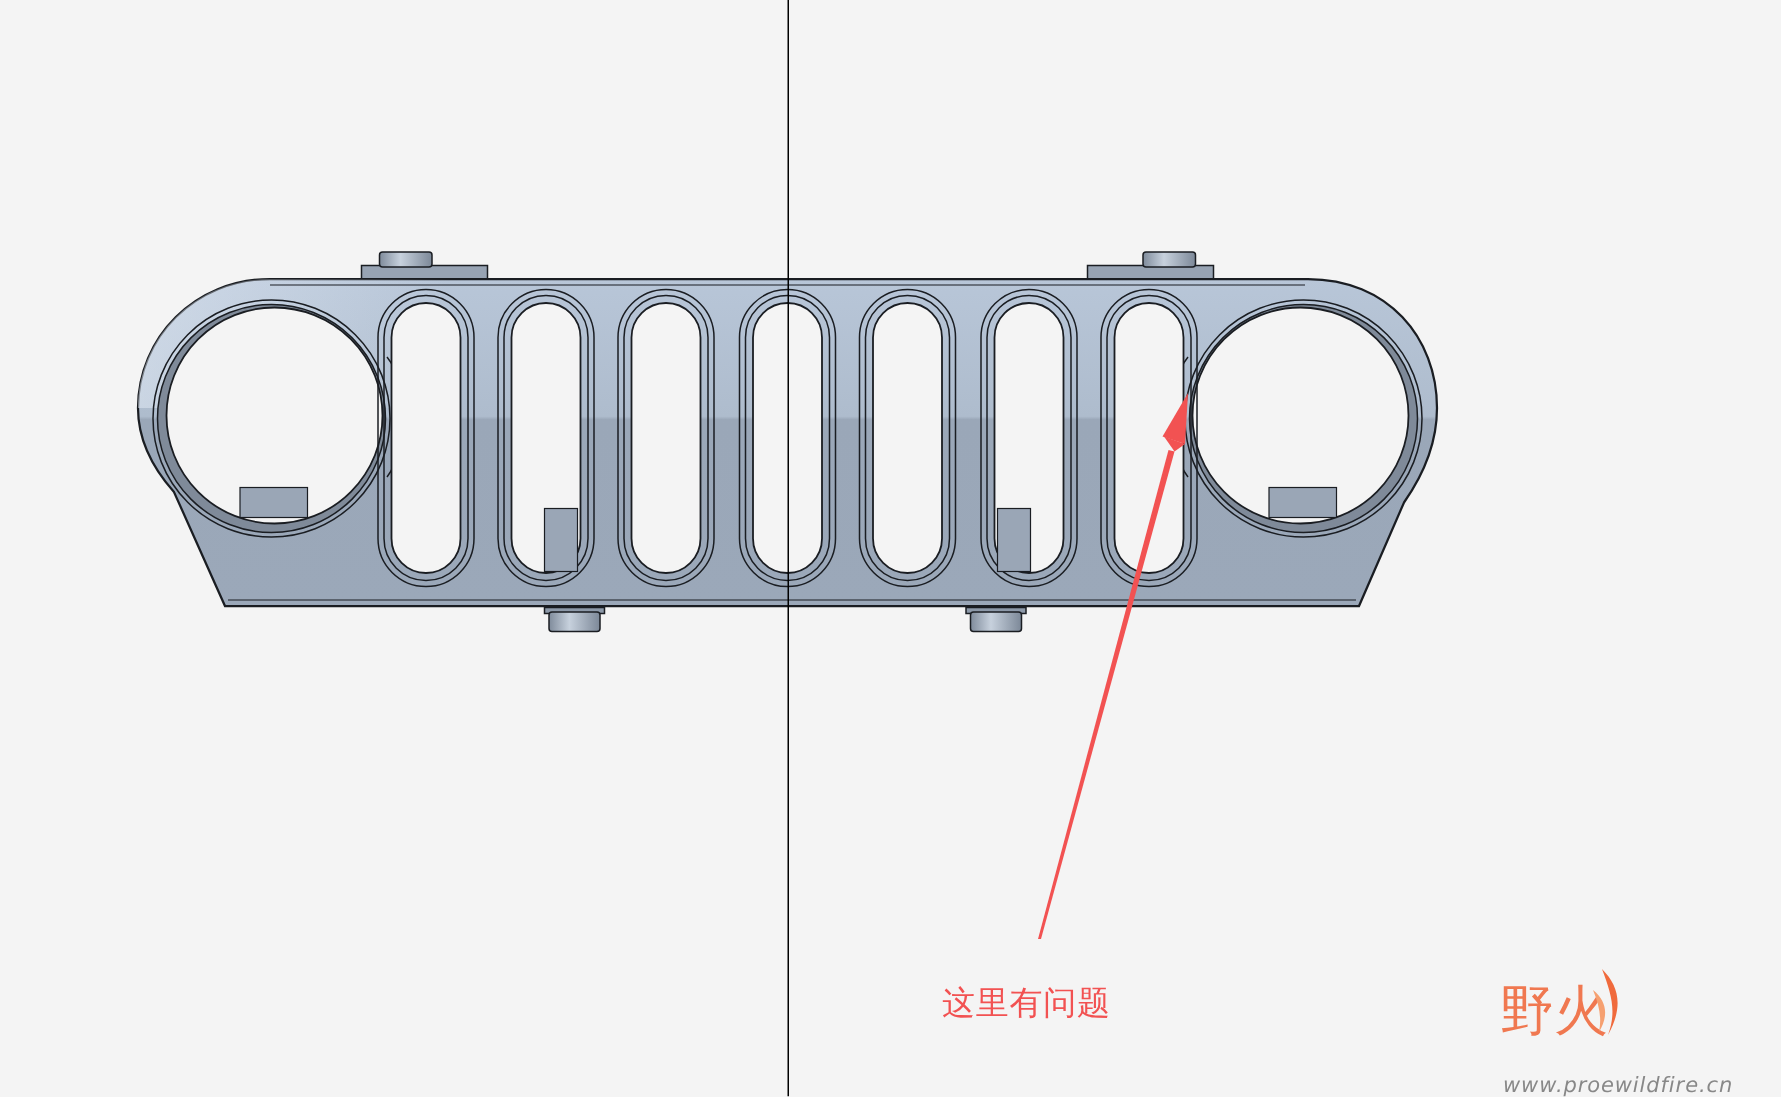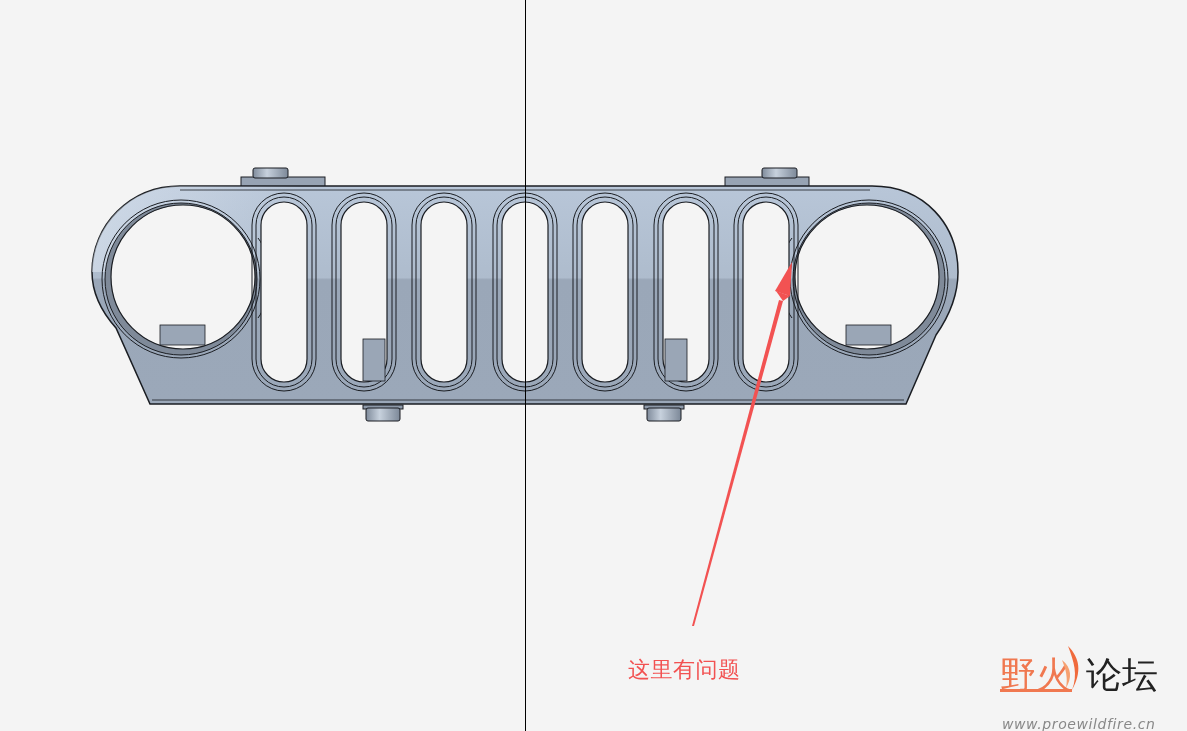--- a/index.html
+++ b/index.html
@@ -10,21 +10,21 @@
   }
   .viewport { position:absolute; left:0; top:0; width:1187px; height:731px; }
   .model-svg { position:absolute; left:0; top:0; }
   .annotation-text {
     position:absolute; left:628px; top:655px;
     font-size:22px; line-height:30px; letter-spacing:0.5px;
     font-family:"DejaVu Sans", sans-serif;
   }
   .watermark { position:absolute; left:998px; top:644px; width:180px; height:82px; }
   .wm-cn { position:absolute; top:6px; font-size:36px; line-height:50px; font-family:"DejaVu Sans", sans-serif; }
-  .wm-cn.a { left:2px;text-decoration:underline; }
+  .wm-cn.a { left:2px; }
   .wm-cn.b { left:88px; }
   .wm-flame { position:absolute; left:60px; top:0px; }
   .wm-url {
     position:absolute; left:4px; top:60px; font-size:14px; font-style:italic;
     letter-spacing:0.6px; font-family:"DejaVu Sans", sans-serif;margin-top:12px;
   }
 </style>
 </head>
 <body>
 
@@ -144,16 +144,15 @@
   </svg>
 
   <div class="annotation-text" style="color:#f25252;">这里有问题</div>
 
   <div class="watermark">
     <span class="wm-cn a" style="color:#f07850;">野火</span>
     <svg class="wm-flame" width="30" height="48" viewBox="0 0 30 48">
       <path d="M 10 2 C 22 14 24 28 14 46 C 20 30 16 18 10 2 Z" fill="#f06a3c"></path>
       <path d="M 4 16 C 14 24 14 34 8 44 C 10 34 8 26 4 16 Z" fill="#f6a070"></path>
     </svg>
-    <span class="wm-cn b" style="color:#222222;">论坛</span>
     <span class="wm-url" style="color:#888888;">www.proewildfire.cn</span>
   </div>
 </div>
 
 </body></html>

